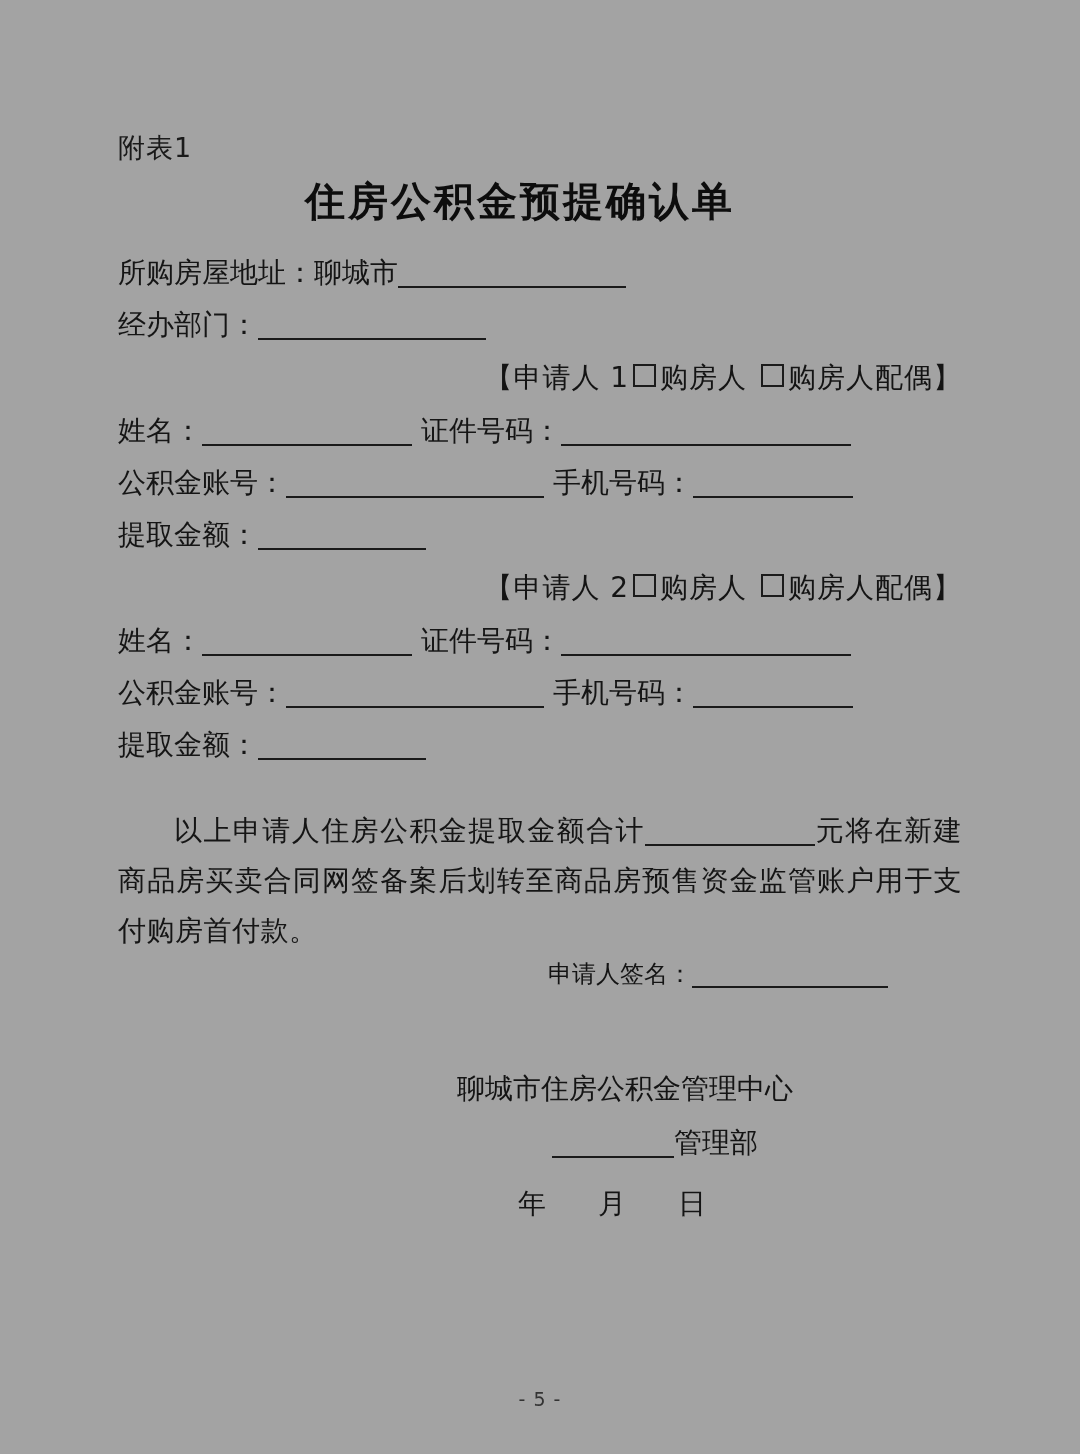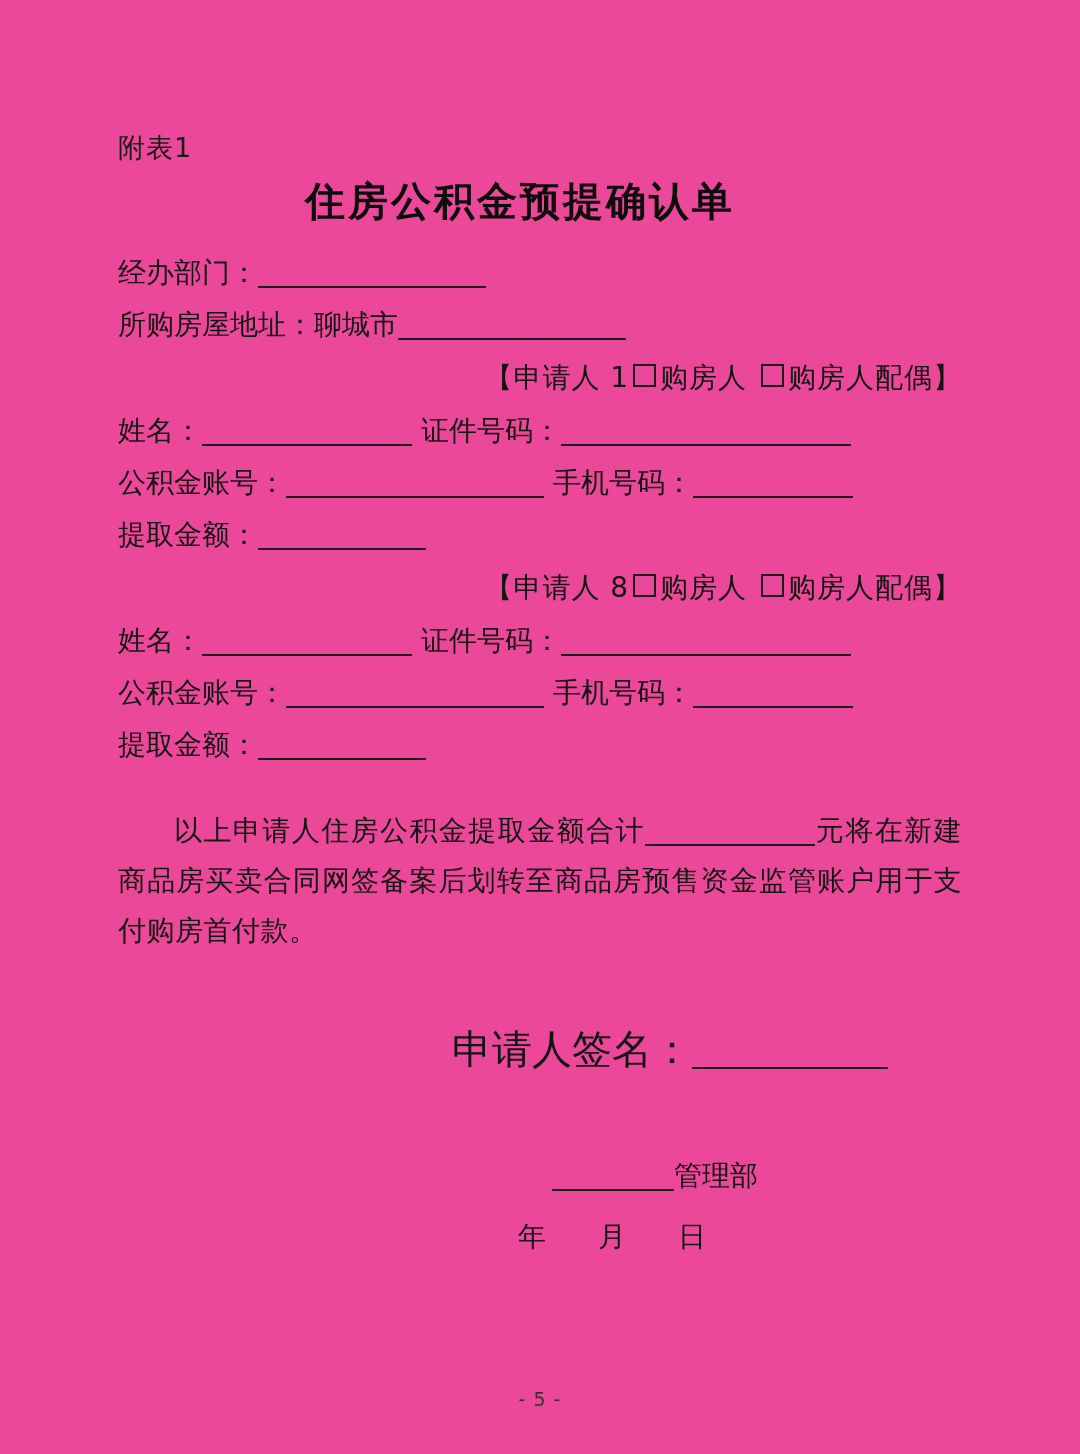--- a/index.html
+++ b/index.html
@@ -13,21 +13,21 @@
     position: relative;
     font-family: "DejaVu Sans", sans-serif;
     color: #141414;
     overflow: hidden;
   }
   .page {
     position: absolute;
     left: 0; top: 0;
     width: 1080px;
     height: 1454px;
-    background: #ec4899;
+    background: #a3a3a3;
   }
   .content {
     position: absolute;
     left: 118px;
     top: 130px;
     width: 844px;
   }
   .attach-label {
     font-size: 27px;
     letter-spacing: 1px;
@@ -83,22 +83,21 @@
   .para {
     font-size: 28px;
     line-height: 50px;
     text-indent: 56px;
     margin-top: 35px;
     text-align: justify;
     letter-spacing: 0.5px;
     color: #151515;
   }
   .sign-row {
-    margin-top: 66px;
-    font-size: 40px;
+    font-size: 24px;
     text-align: right;
     padding-right: 74px;
     white-space: nowrap;
   }
   .org-block {
     margin-top: 72px;
     font-size: 28px;
     text-align: center;
     line-height: 54px;
     padding-left: 170px;
@@ -128,25 +127,25 @@
 <body>
 
 <div class="page">
   <div class="content">
 
     <div class="attach-label">附表1</div>
 
     <div class="doc-title">住房公积金预提确认单</div>
 
     <div class="line-row">
+      <span>所购房屋地址：聊城市</span><span class="fill w-addr"></span>
+    </div>
+
+    <div class="line-row">
       <span>经办部门：</span><span class="fill w-dept"></span>
-    </div>
-
-    <div class="line-row">
-      <span>所购房屋地址：聊城市</span><span class="fill w-addr"></span>
     </div>
 
     <div class="bracket-row">
       <span>【申请人 1</span><span class="checkbox"></span><span>购房人</span>&nbsp;<span class="checkbox"></span><span>购房人配偶</span><span>】</span>
     </div>
 
     <div class="line-row">
       <span>姓名：</span><span class="fill w-name"></span>
       <span>证件号码：</span><span class="fill w-id"></span>
     </div>
@@ -154,21 +153,21 @@
     <div class="line-row">
       <span>公积金账号：</span><span class="fill w-acct"></span>
       <span>手机号码：</span><span class="fill w-phone"></span>
     </div>
 
     <div class="line-row">
       <span>提取金额：</span><span class="fill w-amt"></span>
     </div>
 
     <div class="bracket-row">
-      <span>【申请人 8</span><span class="checkbox"></span><span>购房人</span>&nbsp;<span class="checkbox"></span><span>购房人配偶</span><span>】</span>
+      <span>【申请人 2</span><span class="checkbox"></span><span>购房人</span>&nbsp;<span class="checkbox"></span><span>购房人配偶</span><span>】</span>
     </div>
 
     <div class="line-row">
       <span>姓名：</span><span class="fill w-name"></span>
       <span>证件号码：</span><span class="fill w-id"></span>
     </div>
 
     <div class="line-row">
       <span>公积金账号：</span><span class="fill w-acct"></span>
       <span>手机号码：</span><span class="fill w-phone"></span>
@@ -181,20 +180,21 @@
     <div class="para">
       <span>以上申请人住房公积金提取金额合计</span><span class="fill w-total"></span><span>元将在新建商品房买卖合同网签备案后划转至商品房预售资金监管账户用于支付购房首付款。</span>
     </div>
 
 
     <div class="sign-row">
       <span>申请人签名：</span><span class="fill w-sign"></span>
     </div>
 
     <div class="org-block">
+      <div>聊城市住房公积金管理中心</div>
       <div class="org-line2 nowrap">
         <span class="fill w-branch"></span><span>管理部</span>
       </div>
     </div>
 
     <div class="date-row">
       <span>年</span><span>月</span><span>日</span>
     </div>
 
   </div>

